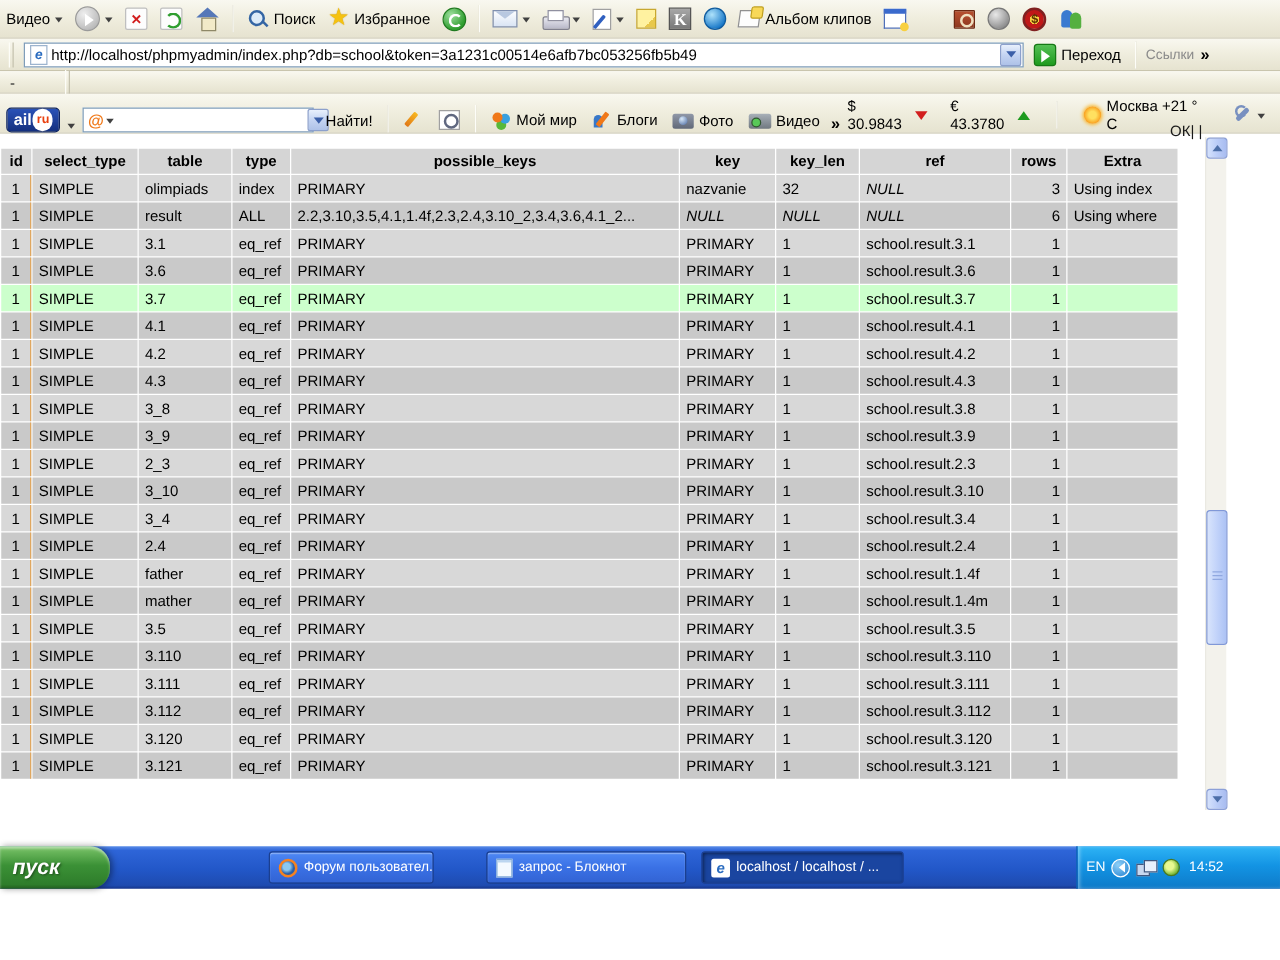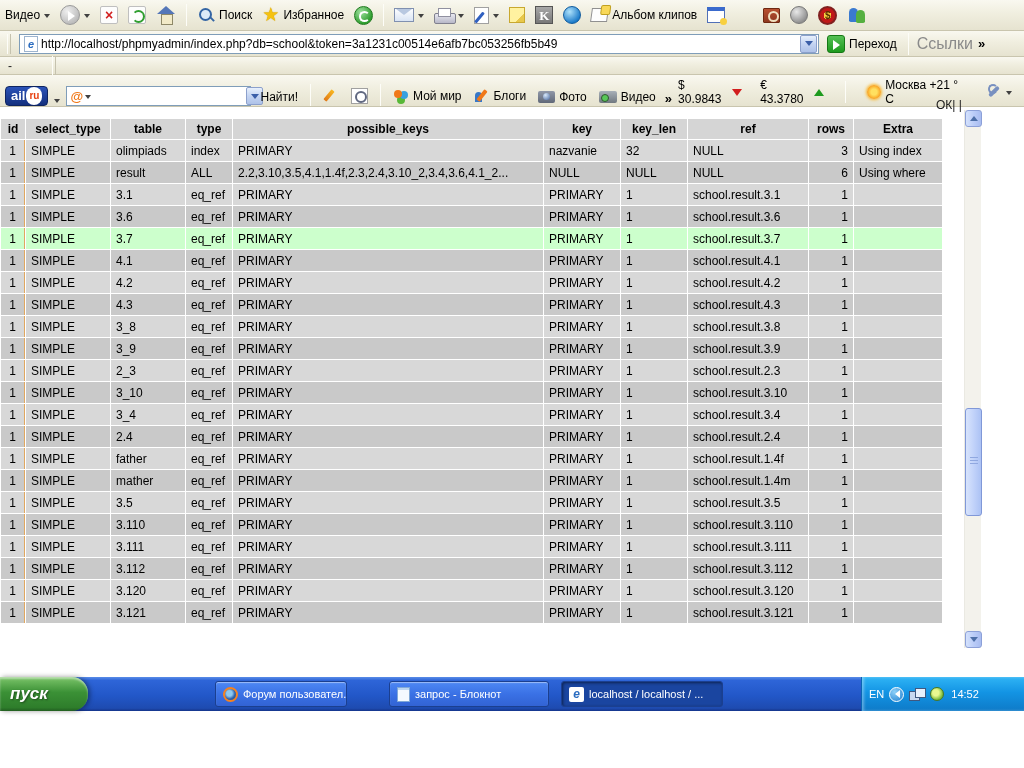--- a/index.html
+++ b/index.html
@@ -100,21 +100,21 @@
   .addr-input { flex:1; border:none; outline:none; font-family:"Liberation Sans",sans-serif;
     font-size:12px; color:#000; background:transparent; padding:0; }
   .combo-btn { width:17px; height:18px; flex:0 0 auto;
     background:linear-gradient(#E8F0FC,#C4D4F2 50%,#AEC2E8); border:1px solid #8CA0CC; border-radius:2px;
     display:flex; align-items:center; justify-content:center; }
   .combo-btn::after { content:""; border:4px solid transparent; border-top:5px solid #3B5FA8; margin-top:4px; }
   .go-icon { width:18px; height:18px; background:linear-gradient(#55C055,#1E9A1E); border:1px solid #157815;
     border-radius:3px; position:relative; }
   .go-icon::after { content:""; position:absolute; left:5px; top:4px;
     border:5px solid transparent; border-left:7px solid #FFFFFF; }
-  .links-label { color:#8A8A8A; font-size:16px; }
+  .links-label { color:#8A8A8A; font-size:11px; }
   .chev { font-weight:bold; font-size:13px; color:#000; }
 
   
   .mr-logo { height:20px; background:linear-gradient(#2A52B8,#14307E); border:1px solid #0E2460; border-radius:4px;
     color:#FFFFFF; font-weight:bold; font-size:13px; line-height:18px; padding:0 5px; display:flex; align-items:center; }
   .mr-logo .ru { background:#FFFFFF; color:#E84010; border-radius:8px; font-size:10px; padding:0 3px; margin-left:1px; }
   .mr-field { width:185px; height:20px; background:#FFFFFF; border:1px solid #7F9DB9;
     display:flex; align-items:center; padding:0 1px; }
   .at-icon { color:#F07818; font-weight:bold; font-size:13px; margin:0 2px; }
   .mr-input { flex:1; border:none; outline:none; background:transparent; font-size:12px; padding:0; }
@@ -157,21 +157,21 @@
   #explain-table { position:absolute; top:11px; left:0; border-collapse:separate; border-spacing:1px;
     table-layout:fixed; width:943px; font-size:12px; background:#FFFFFF; }
   #explain-table th { background:#D5D5D5; font-weight:bold; text-align:center; padding:3px 4px; height:20px;
     overflow:hidden; white-space:nowrap; }
   #explain-table td { padding:2px 5px; height:21px; white-space:nowrap; overflow:hidden; color:#000; }
   #explain-table tr.light td { background:#D8D8D8; }
   #explain-table tr.dark td { background:#C9C9C9; }
   #explain-table tr.hl td { background:#CCFFCC; }
   #explain-table td:first-child { background:#FAF8EE; border-right:1px solid #DFA760; text-align:center; padding:2px 2px; }
   #explain-table tr.hl td:first-child { background:#CCFFCC; }
-  #explain-table td.null { }
+  #explain-table td.null { font-style:italic; }
   #explain-table td:nth-child(9) { text-align:right; }
   #explain-table th:nth-child(1){width:24px;} #explain-table th:nth-child(2){width:84px;}
   #explain-table th:nth-child(3){width:74px;} #explain-table th:nth-child(4){width:46px;}
   #explain-table th:nth-child(5){width:310px;} #explain-table th:nth-child(6){width:76px;}
   #explain-table th:nth-child(7){width:66px;} #explain-table th:nth-child(8){width:120px;}
   #explain-table th:nth-child(9){width:44px;} #explain-table th:nth-child(10){width:88px;}
 
   
   #scrollbar { position:absolute; left:964px; top:3px; width:17px; height:538px; background:#F3F2EC;
     border-left:1px solid #EAE9E2; }

